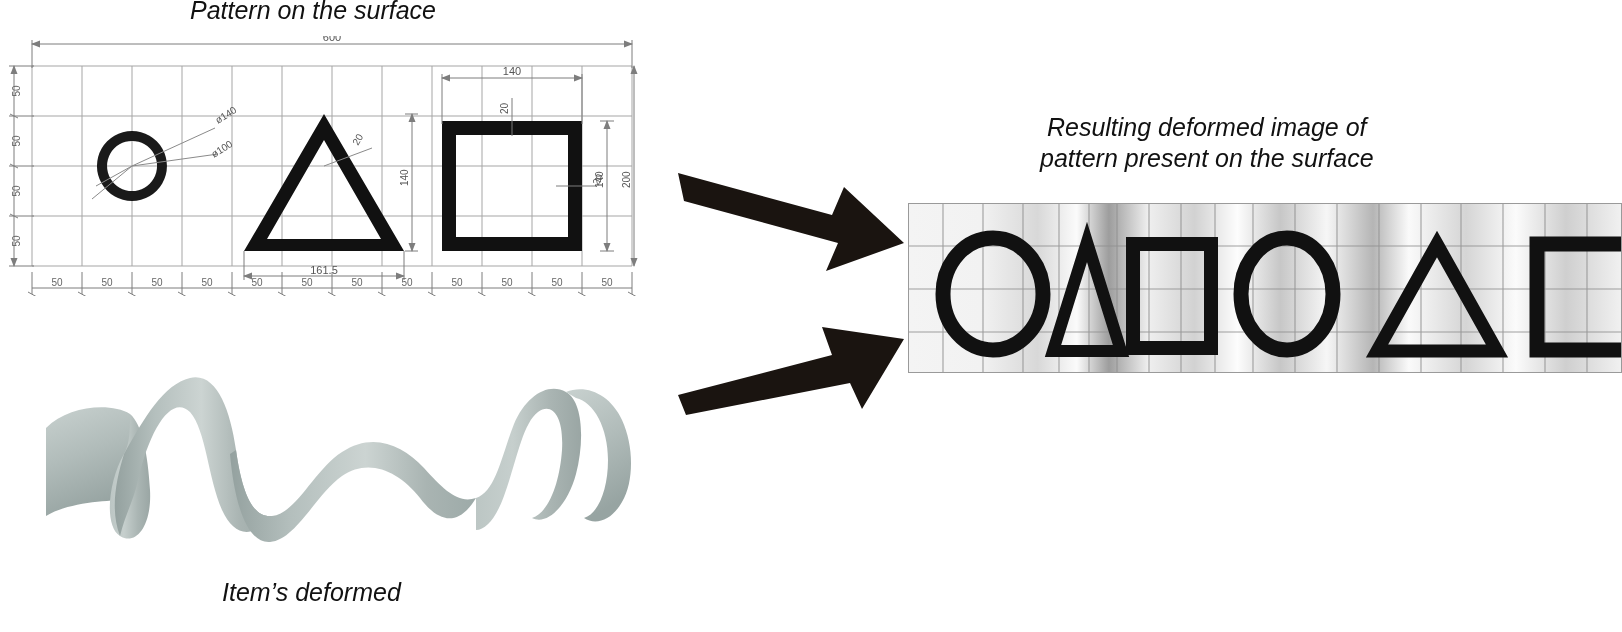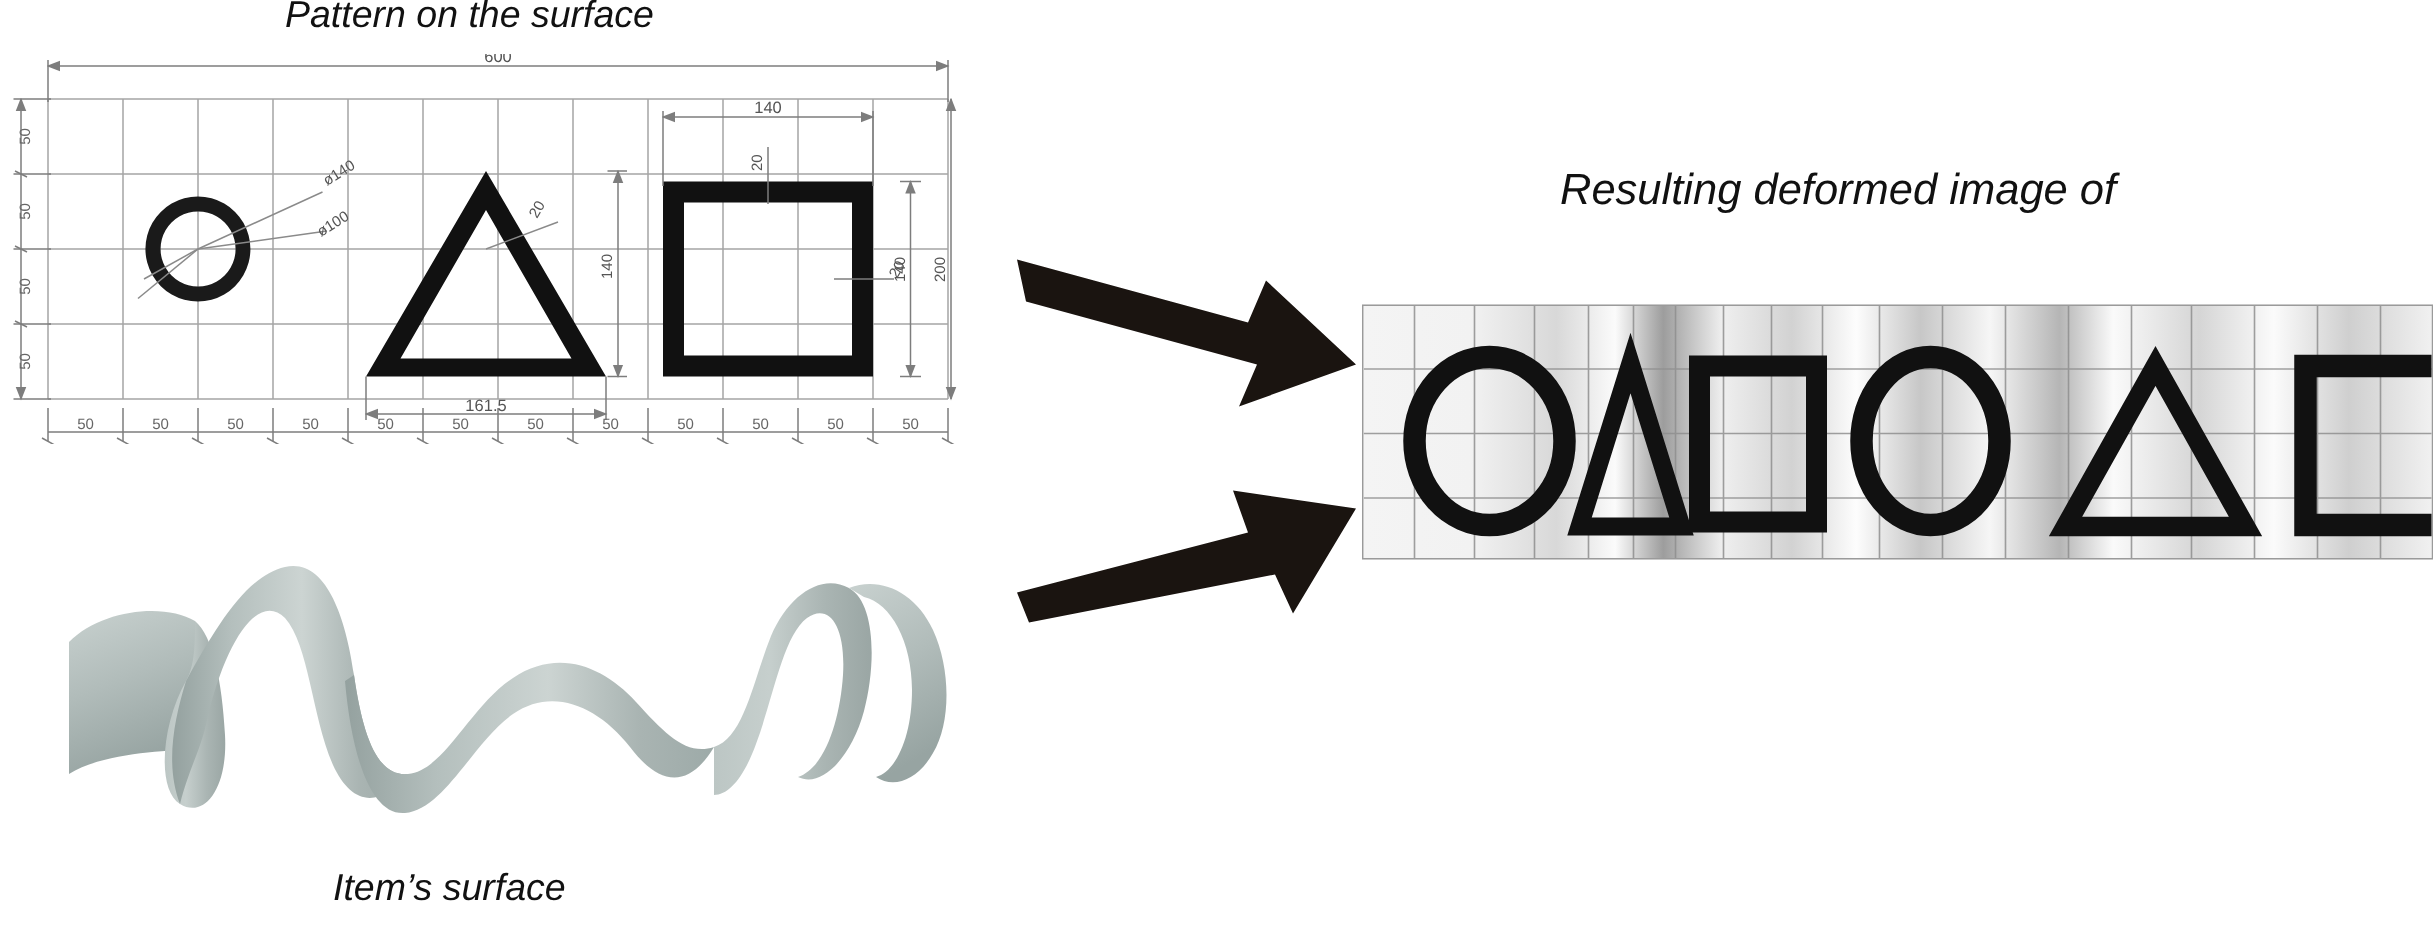--- a/index.html
+++ b/index.html
@@ -3,21 +3,21 @@
 <meta charset="utf-8">
 <style>
   html,body{margin:0;padding:0;background:#ffffff;}
   body{width:1622px;height:632px;position:relative;overflow:hidden;
        font-family:"Liberation Sans",sans-serif;color:#000;}
   .abs{position:absolute;}
 
   
   .caption{font-style:italic;font-weight:400;color:#111;white-space:nowrap;}
   #cap-pattern{left:190px;top:-4px;font-size:25px;}
-  #cap-result{left:1040px;top:112px;font-size:29px;line-height:31px;text-align:center;}
+  #cap-result{left:1040px;top:112px;font-size:25px;line-height:31px;text-align:center;}
   #cap-item{left:222px;top:578px;font-size:25px;}
 
   
   #tech{left:0;top:36px;width:648px;height:260px;}
   #tech svg{display:block;}
 
   
   #surface{left:38px;top:350px;width:610px;height:220px;}
   #surface svg{display:block;}
 
@@ -257,36 +257,37 @@
              C484,74 478,114 466,146
              C458,168 448,180 438,180 Z" fill="url(#gA)"></path>
     <path d="M528,42 C548,34 572,44 584,70
              C596,96 596,132 584,152
              C574,170 558,176 546,168
              C560,164 570,140 570,110
              C570,78 556,52 538,48 Z" fill="url(#gC)"></path>
   </svg>
 </div>
 
-<div class="abs caption" id="cap-item">Item’s surface</div>
+<div class="abs caption" id="cap-item">Item’s deformed</div>
 
 <div class="abs arrow" id="arrow-top">
   <svg width="236" height="112" viewBox="0 0 236 112" xmlns="http://www.w3.org/2000/svg">
     <path d="M6,10 L160,52 L172,24 L232,80 L154,108 L166,80 L12,38 Z" fill="#1a1410"></path>
   </svg>
 </div>
 
 <div class="abs arrow" id="arrow-bot">
   <svg width="236" height="120" viewBox="0 0 236 120" xmlns="http://www.w3.org/2000/svg">
     <path d="M6,98 L160,58 L150,30 L232,42 L190,112 L178,86 L14,118 Z" fill="#1a1410"></path>
   </svg>
 </div>
 
 <div class="abs caption" id="cap-result">
   <div>Resulting deformed image of</div>
+  <div>pattern present on the surface</div>
 </div>
 
 <div class="abs" id="deformed">
   <svg width="714" height="170" viewBox="0 0 714 170" xmlns="http://www.w3.org/2000/svg">
     <defs>
       <linearGradient id="shade" x1="0" y1="0" x2="1" y2="0">
         <stop offset="0.00" stop-color="#f4f4f4"></stop>
         <stop offset="0.10" stop-color="#f2f2f2"></stop>
         <stop offset="0.18" stop-color="#d8d8d8"></stop>
         <stop offset="0.235" stop-color="#fbfbfb"></stop>

